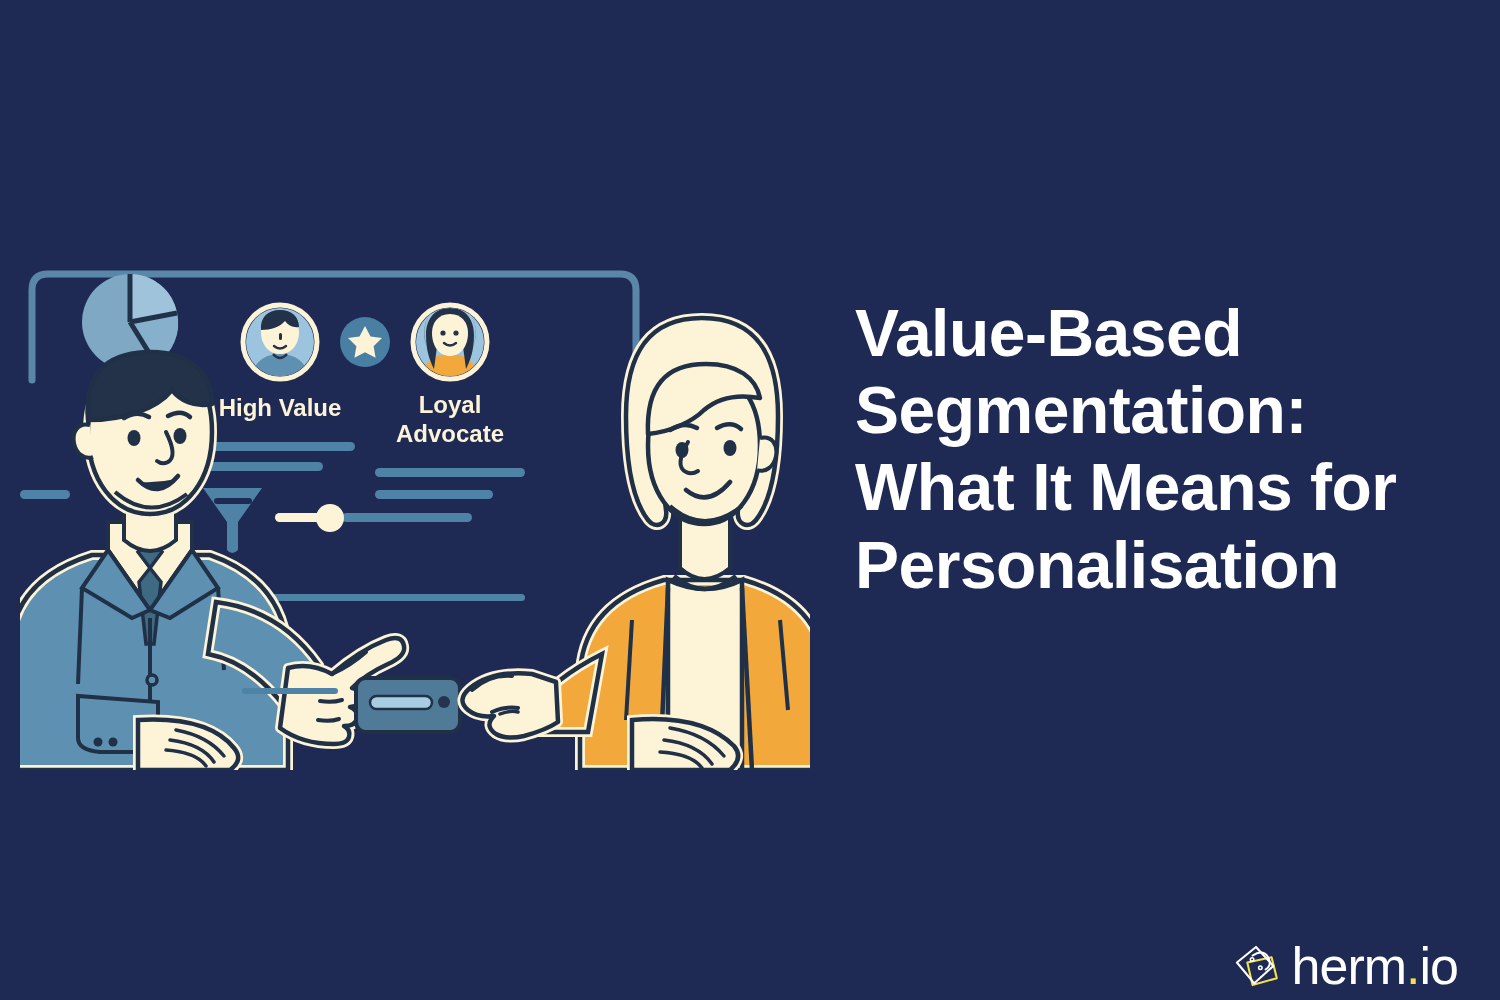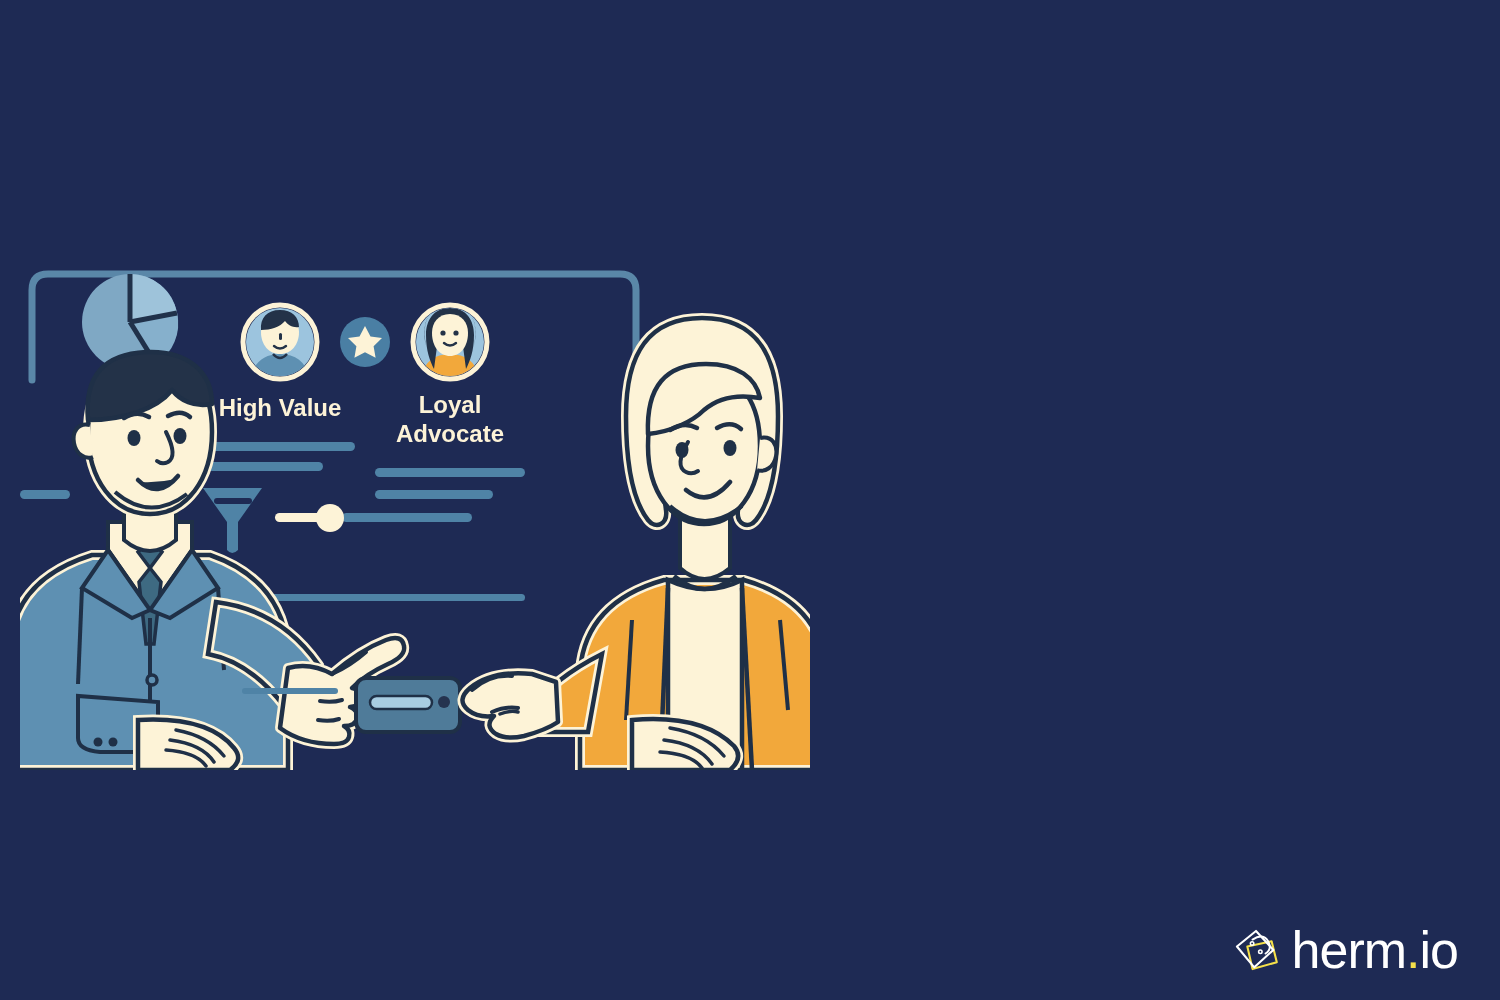--- a/index.html
+++ b/index.html
@@ -28,21 +28,21 @@
     font-size:66px;
     font-weight:bold;
     line-height:1.17;
     letter-spacing:-0.5px;
     text-align:left;
   }
   #headline .hl-line{display:block;white-space:nowrap;}
 
   
   #logo{
-    position:absolute;right:42px;bottom:24px;
+    position:absolute;right:42px;bottom:8px;
     display:flex;align-items:flex-start;gap:10px;
   }
   #logo .logo-mark{width:52px;height:52px;display:block;}
   #logo .logo-word{
     color:#ffffff;font-size:52px;line-height:1;font-weight:normal;
     letter-spacing:-1px;display:flex;align-items:baseline;
   }
   #logo .logo-dot{color:#f5e04a;}
 </style>
 </head>
@@ -267,20 +267,26 @@
         <path d="M612 470 q70 -6 102 26 q10 12 -4 24 l-98 0 Z" fill="#fdf3d7" stroke="#fdf3d7" stroke-width="10"></path>
         <path d="M612 470 q70 -6 102 26 q10 12 -4 24 l-98 0 Z" fill="#fdf3d7" stroke="#1f3047" stroke-width="4.5"></path>
         <path d="M650 478 q36 6 54 28" stroke="#1f3047" stroke-width="3.5" fill="none" stroke-linecap="round"></path>
         <path d="M644 490 q34 4 48 24" stroke="#1f3047" stroke-width="3.5" fill="none" stroke-linecap="round"></path>
         <path d="M640 502 q32 2 42 16" stroke="#1f3047" stroke-width="3.5" fill="none" stroke-linecap="round"></path>
       </g>
 
     </svg>
   </div>
 
+  <div id="headline">
+    <span class="hl-line">Value-Based</span>
+    <span class="hl-line">Segmentation:</span>
+    <span class="hl-line">What It Means for</span>
+    <span class="hl-line">Personalisation</span>
+  </div>
 
   <div id="logo">
     <svg class="logo-mark" viewBox="0 0 60 60" xmlns="http://www.w3.org/2000/svg">
 
       <path d="M20 26 L48 20 L54 44 L26 52 Z" fill="none" stroke="#f5e04a" stroke-width="2.4" stroke-linejoin="round"></path>
 
       <path d="M8 26 L30 8 L50 30 L28 50 Z" fill="none" stroke="#ffffff" stroke-width="2.4" stroke-linejoin="round"></path>
 
       <path d="M26 18 q12 -8 18 2 q5 9 -3 14" fill="none" stroke="#ffffff" stroke-width="2.2" stroke-linecap="round"></path>
       <circle cx="25.5" cy="22.5" r="2" fill="none" stroke="#ffffff" stroke-width="1.8"></circle>

